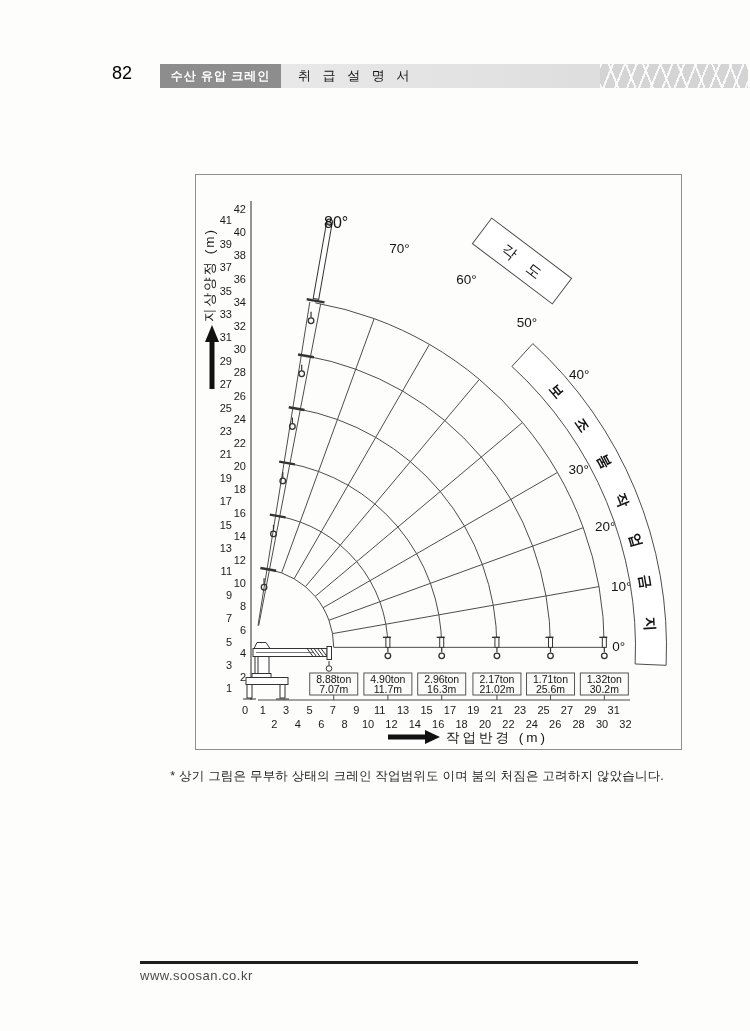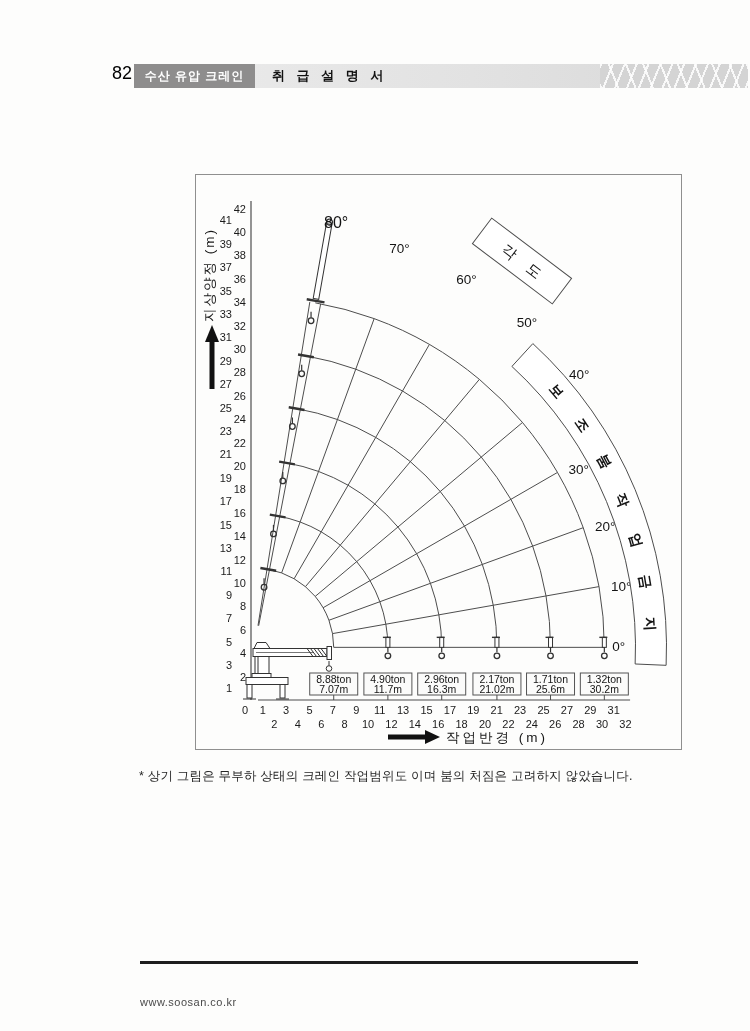--- a/index.html
+++ b/index.html
@@ -1,44 +1,44 @@
 <!DOCTYPE html>
 <html><head>
 <meta charset="utf-8">
 <style>
   html,body{margin:0;padding:0;background:#e9e9e9;}
   .page{position:relative;width:750px;height:1031px;background:#fdfdfc;margin:0 auto;
         font-family:"Liberation Sans","DejaVu Sans",sans-serif;color:#1c1c1c;overflow:hidden;}
   
   .page-number{position:absolute;left:112px;top:63px;font-size:18px;color:#000000;}
-  .header-band{position:absolute;left:134px;top:64px;right:2px;height:24px;
+  .header-band{position:absolute;left:160px;top:64px;right:2px;height:24px;
                background:linear-gradient(90deg,#ececec 0%,#e2e2e2 55%,#d8d8d8 100%);}
   .header-badge{position:absolute;left:0;top:0;width:121px;height:24px;background:#8e8d8d;
                 color:#fff;font-size:12px;font-weight:bold;line-height:24px;text-align:center;letter-spacing:1px;}
   .header-title{position:absolute;left:138px;top:0;height:24px;line-height:24px;
-                font-size:13px;font-weight:bold;color:#111;letter-spacing:4px;}
+                font-size:13px;font-weight:normal;color:#111;letter-spacing:4px;}
   .band-hatch{position:absolute;right:0;top:0;width:148px;height:24px;
     background:
       repeating-linear-gradient(112deg, rgba(255,255,255,.85) 0 2px, rgba(255,255,255,0) 2px 11px),
       repeating-linear-gradient(68deg, rgba(255,255,255,.85) 0 2px, rgba(255,255,255,0) 2px 16px),
       #d4d4d4;}
   
   .section-title{position:absolute;left:145px;top:128px;font-size:15.5px;color:#161616;}
   .section-title .bold{font-weight:bold;margin-left:6px;letter-spacing:1px;}
   .section-title .num{margin-right:6px;}
   
   .chart-frame{position:absolute;left:195px;top:174px;width:485px;height:574px;
                border:1px solid #8f8f8f;background:#fdfdfc;}
   .chart-frame svg{display:block;}
   svg text{font-family:"Liberation Sans","DejaVu Sans",sans-serif;}
   
-  .footnote{position:absolute;left:139px;top:768px;width:525px;font-size:12.5px;color:#242424;letter-spacing:0.2px;}
+  .footnote{position:absolute;left:139px;top:768px;width:525px;font-size:12.5px;color:#242424;letter-spacing:0.2px;text-align:right;}
   
   .footer-rule{position:absolute;left:140px;top:961px;width:498px;height:3px;background:#1e1e1e;}
-  .footer-url{position:absolute;left:140px;top:968px;font-size:11px;color:#4a4a4a;letter-spacing:0.5px;margin-top:28px;}
+  .footer-url{position:absolute;left:140px;top:968px;font-size:13px;color:#4a4a4a;letter-spacing:0.5px;}
 </style>
 </head>
 <body>
 
 <div class="page">
 
   <span class="page-number">82</span>
 
   <div class="header-band">
     <div class="header-badge">수산 유압 크레인</div>

